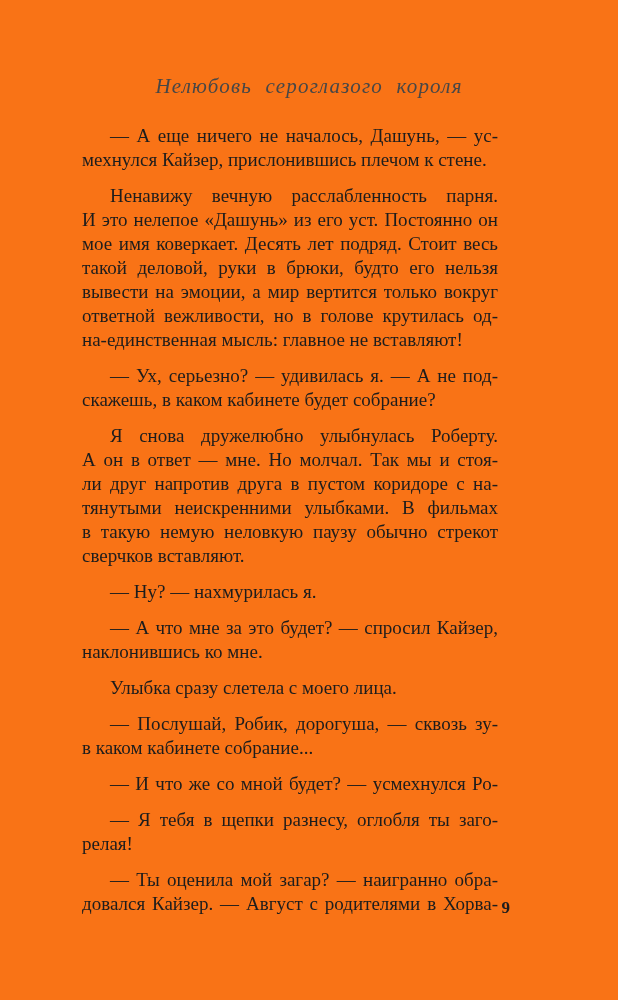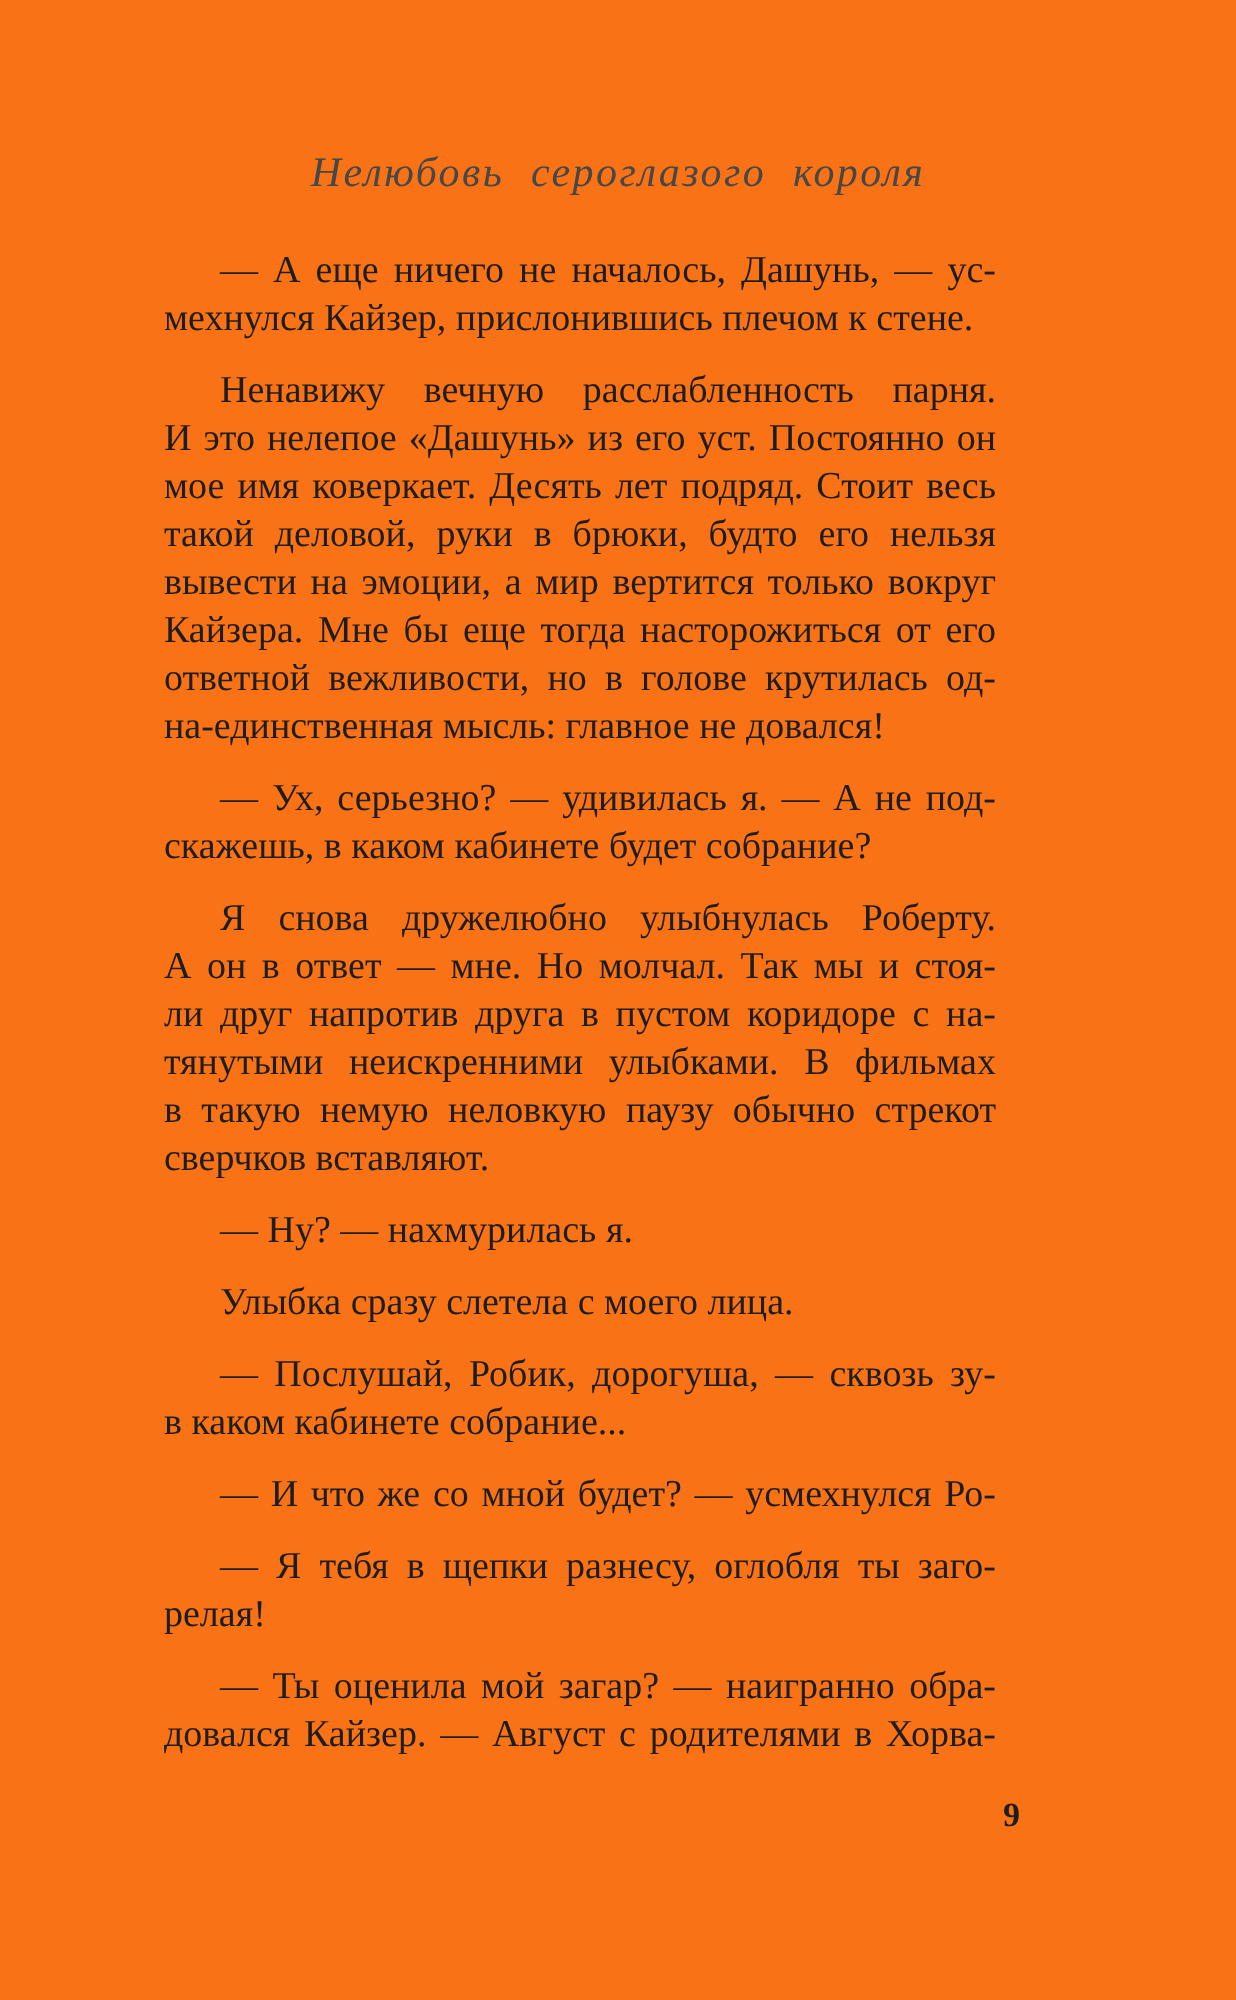--- a/index.html
+++ b/index.html
@@ -75,38 +75,41 @@
       <div class="paragraph">
         <div class="line first">— А еще ничего не началось, Дашунь, — ус-</div>
         <div class="line last">мехнулся Кайзер, прислонившись плечом к стене.</div>
       </div>
       <div class="paragraph">
         <div class="line first">Ненавижу вечную расслабленность парня.</div>
         <div class="line">И это нелепое «Дашунь» из его уст. Постоянно он</div>
         <div class="line">мое имя коверкает. Десять лет подряд. Стоит весь</div>
         <div class="line">такой деловой, руки в брюки, будто его нельзя</div>
         <div class="line">вывести на эмоции, а мир вертится только вокруг</div>
-        <div class="line">Кайзера. Мне бы еще тогда насторожиться от его</div>
         <div class="line">ответной вежливости, но в голове крутилась од-</div>
-        <div class="line last">на-единственная мысль: главное не довался!</div>
+        <div class="line last">на-единственная мысль: главное не вставляют!</div>
       </div>
       <div class="paragraph">
         <div class="line first">— Ух, серьезно? — удивилась я. — А не под-</div>
         <div class="line last">скажешь, в каком кабинете будет собрание?</div>
       </div>
       <div class="paragraph">
         <div class="line first">Я снова дружелюбно улыбнулась Роберту.</div>
         <div class="line">А он в ответ — мне. Но молчал. Так мы и стоя-</div>
         <div class="line">ли друг напротив друга в пустом коридоре с на-</div>
         <div class="line">тянутыми неискренними улыбками. В фильмах</div>
         <div class="line">в такую немую неловкую паузу обычно стрекот</div>
         <div class="line last">сверчков вставляют.</div>
       </div>
       <div class="paragraph">
         <div class="line first last">— Ну? — нахмурилась я.</div>
+      </div>
+      <div class="paragraph">
+        <div class="line first">— А что мне за это будет? — спросил Кайзер,</div>
+        <div class="line last">наклонившись ко мне.</div>
       </div>
       <div class="paragraph">
         <div class="line first last">Улыбка сразу слетела с моего лица.</div>
       </div>
       <div class="paragraph">
         <div class="line first">— Послушай, Робик, дорогуша, — сквозь зу-</div>
         <div class="line last">в каком кабинете собрание...</div>
       </div>
       <div class="paragraph">
         <div class="line first">— И что же со мной будет? — усмехнулся Ро-</div>

